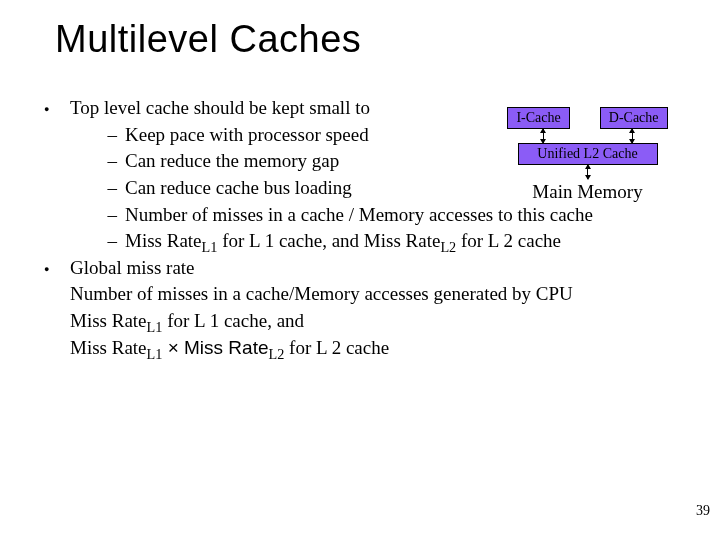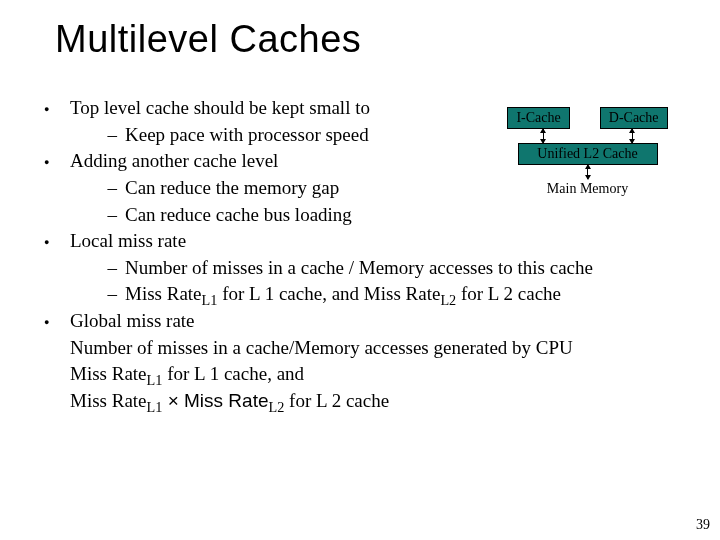--- a/index.html
+++ b/index.html
@@ -90,21 +90,21 @@
     text-align: center;
   }
   .dg-row {
     display: flex;
     justify-content: center;
     gap: 30px;
   }
   .dg-box {
     border: 1.5px solid #000;
     padding: 2px 8px;
-    background: #0f766e;
+    background: #8b5cf6;
     min-width: 60px;
     box-sizing: border-box;
   }
   .dg-wide {
     min-width: 140px;
   }
   .dg-conn-row {
     display: flex;
     justify-content: center;
     gap: 88px;
@@ -134,27 +134,27 @@
   .dbl-arrow-v::before {
     top: -1px;
     border-bottom: 5px solid #000;
   }
   .dbl-arrow-v::after {
     bottom: -1px;
     border-top: 5px solid #000;
   }
   .main-mem {
     margin-top: 2px;
-    font-size: 14px;
+    font-size: 19px;
   }
 
   .slide-num {
     position: absolute;
     right: 10px;
-    bottom: 7px;
+    bottom: 21px;
     font-size: 14px;
   }
 </style>
 </head>
 <body>
 
 <div class="slide">
 
   <div class="title">Multilevel Caches</div>
 
@@ -182,38 +182,30 @@
       <div class="bullet"></div>
       <div class="text">Top level cache should be kept small to</div>
     </div>
     <div class="row">
       <div class="indent"></div>
       <div class="dash"></div>
       <div class="text">Keep pace with processor speed</div>
     </div>
 
     <div class="row">
-      <div class="bullet"></div>
-      <div class="text">Adding another cache level</div>
-    </div>
-    <div class="row">
       <div class="indent"></div>
       <div class="dash"></div>
       <div class="text">Can reduce the memory gap</div>
     </div>
     <div class="row">
       <div class="indent"></div>
       <div class="dash"></div>
       <div class="text">Can reduce cache bus loading</div>
     </div>
 
-    <div class="row">
-      <div class="bullet"></div>
-      <div class="text">Local miss rate</div>
-    </div>
     <div class="row">
       <div class="indent"></div>
       <div class="dash"></div>
       <div class="text">Number of misses in a cache / Memory accesses to this cache</div>
     </div>
     <div class="row">
       <div class="indent"></div>
       <div class="dash"></div>
       <div class="text">
         <span>Miss Rate</span><sub>L1</sub><span> for L 1 cache, and Miss Rate</span><sub>L2</sub><span> for L 2 cache</span>

